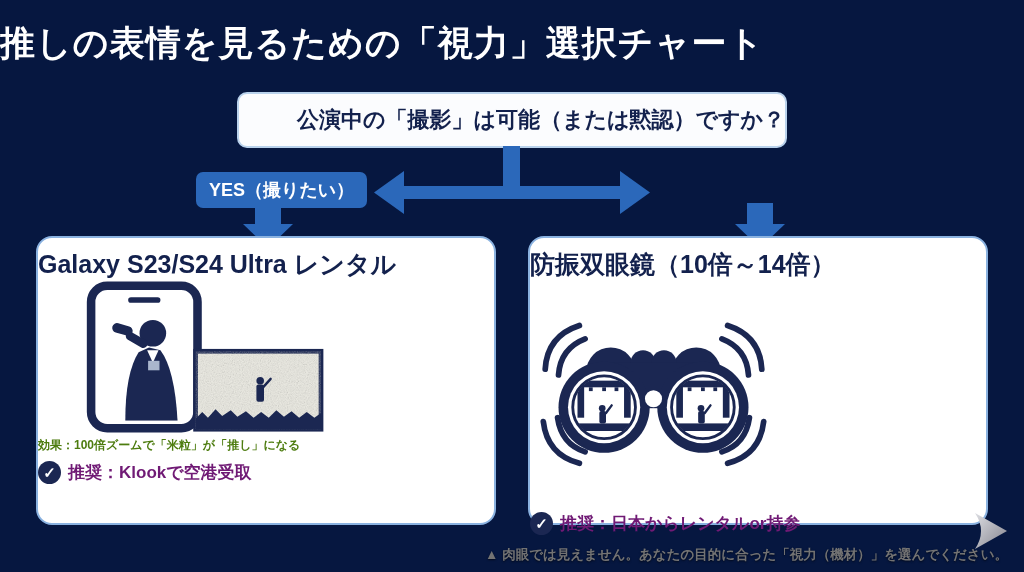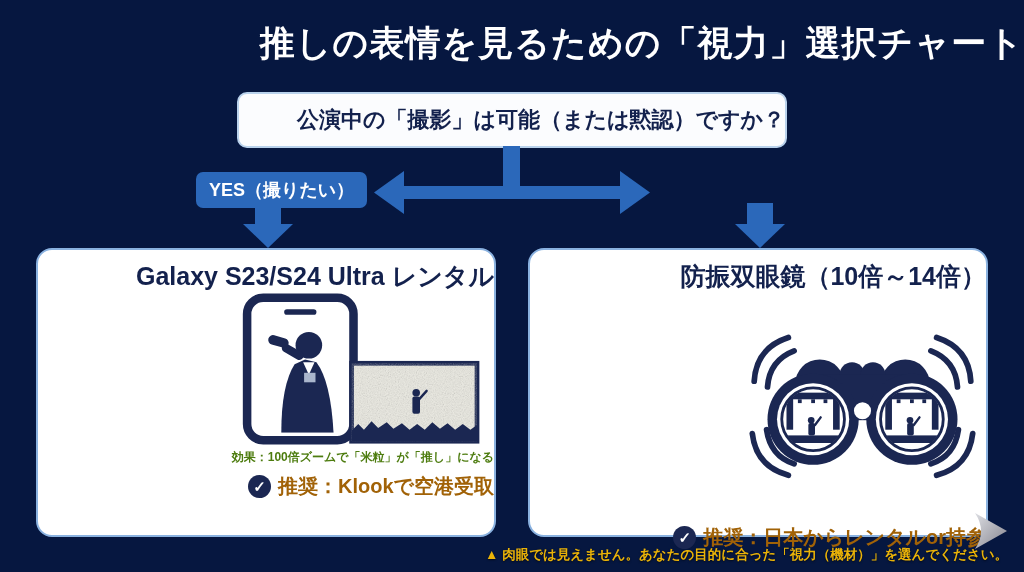--- a/index.html
+++ b/index.html
@@ -3,21 +3,21 @@
 <meta charset="utf-8">
 <style>
   * { margin:0; padding:0; box-sizing:border-box; }
   body { background:#000; font-family:"Liberation Sans", sans-serif; }
   .canvas {
     position:relative; width:1024px; height:572px;
     background:#061740; overflow:hidden;
   }
   .page-title {
     position:absolute; top:20px; left:0; right:0;
-    text-align:right; color:#ffffff; font-size:35px; font-weight:800;
+    text-align:left; color:#ffffff; font-size:35px; font-weight:800;
     letter-spacing:1px; white-space:nowrap;
   }
   .question-box {
     position:absolute; left:237px; top:92px; width:550px; height:56px;
     background:#fbfcfe; border:2px solid #b9d2ec; border-radius:10px;
     display:flex; align-items:center; justify-content:flex-end;
   }
   .question-text { color:#13214d; font-size:22px; font-weight:800; white-space:nowrap; }
 
   .connector-layer { position:absolute; left:0; top:0; width:1024px; height:572px; }
@@ -25,44 +25,44 @@
   .badge {
     position:absolute; top:172px; height:36px;
     background:#2b68ba; border-radius:7px; color:#fff;
     font-size:18px; font-weight:800; display:flex; align-items:center;
     justify-content:center; padding:0 13px; white-space:nowrap;text-align:center;
   }
   .badge-yes { left:196px; min-width:146px; }
   .badge-no  { left:654px; min-width:212px; }
 
   .card {
-    position:absolute; top:248px; height:289px; width:460px;
+    position:absolute; top:236px; height:289px; width:460px;
     background:#ffffff; border:2px solid #8ab2e0; border-radius:16px;
-    display:flex; flex-direction:column; align-items:flex-end;
+    display:flex; flex-direction:column; align-items:flex-start;
   }
   .card-left  { left:36px; }
   .card-right { left:528px;gap:36px; }
   .card-title {
     margin-top:10px; color:#13214d; font-size:25px; font-weight:800; white-space:nowrap;
   }
   .card-illustration { height:152px; display:flex; align-items:center; justify-content:center; }
   .effect-line {
     margin-top:4px; color:#4d7c0f; font-size:12px; font-weight:800; white-space:nowrap;
   }
   .recommend-row { margin-top:7px; display:flex; align-items:center; gap:7px; }
   .check-badge {
     width:23px; height:23px; border-radius:50%; background:#1b2752;
     color:#fff; font-size:15px; font-weight:800;
     display:flex; align-items:center; justify-content:center;
   }
-  .recommend-text { color:#a16207; font-size:20px; font-weight:800; white-space:nowrap; }
+  .recommend-text { color:#701a75; font-size:17px; font-weight:800; white-space:nowrap; }
 
   .footer-note {
     position:absolute; top:546px; right:16px;
-    color:#eab308; font-size:13.5px; font-weight:700; white-space:nowrap;
+    color:#737373; font-size:13.5px; font-weight:700; white-space:nowrap;
     text-shadow:0 1px 2px rgba(0,0,0,.6);
   }
   .next-arrow { position:absolute; left:974px; top:512px; cursor:pointer; }
 </style>
 </head>
 <body>
 
 <div class="canvas">
 
   <div class="page-title">推しの表情を見るための「視力」選択チャート</div>

